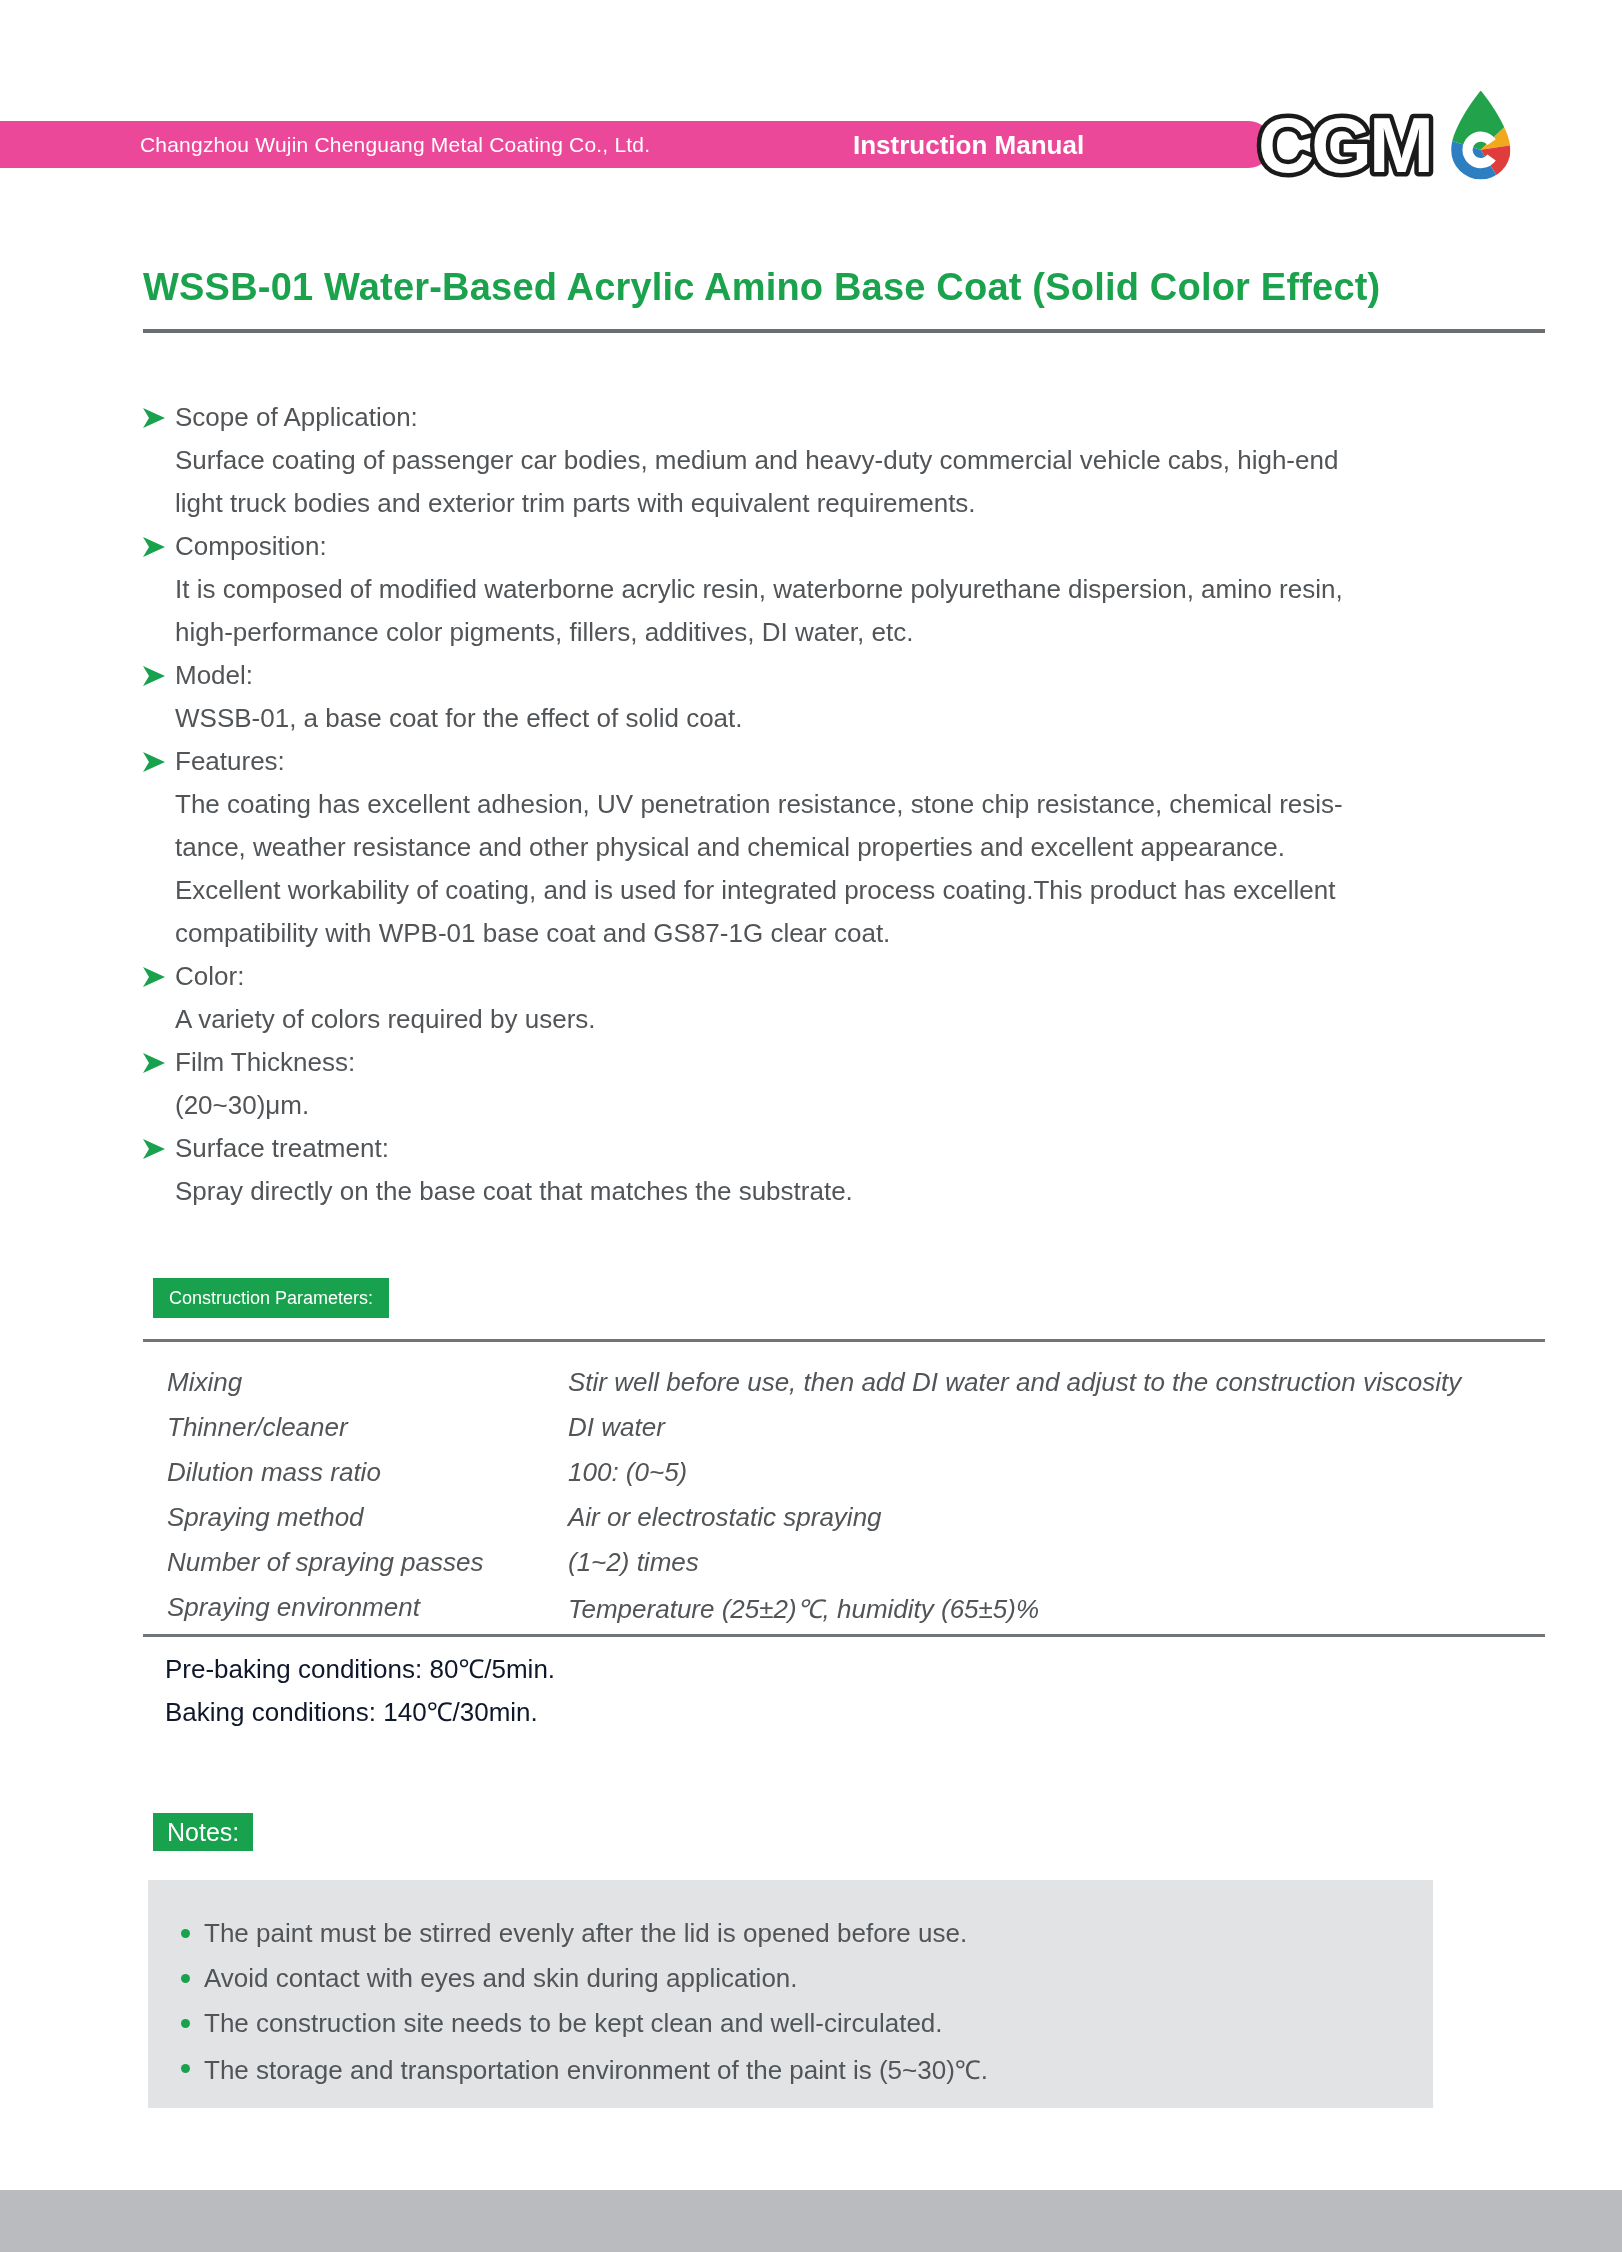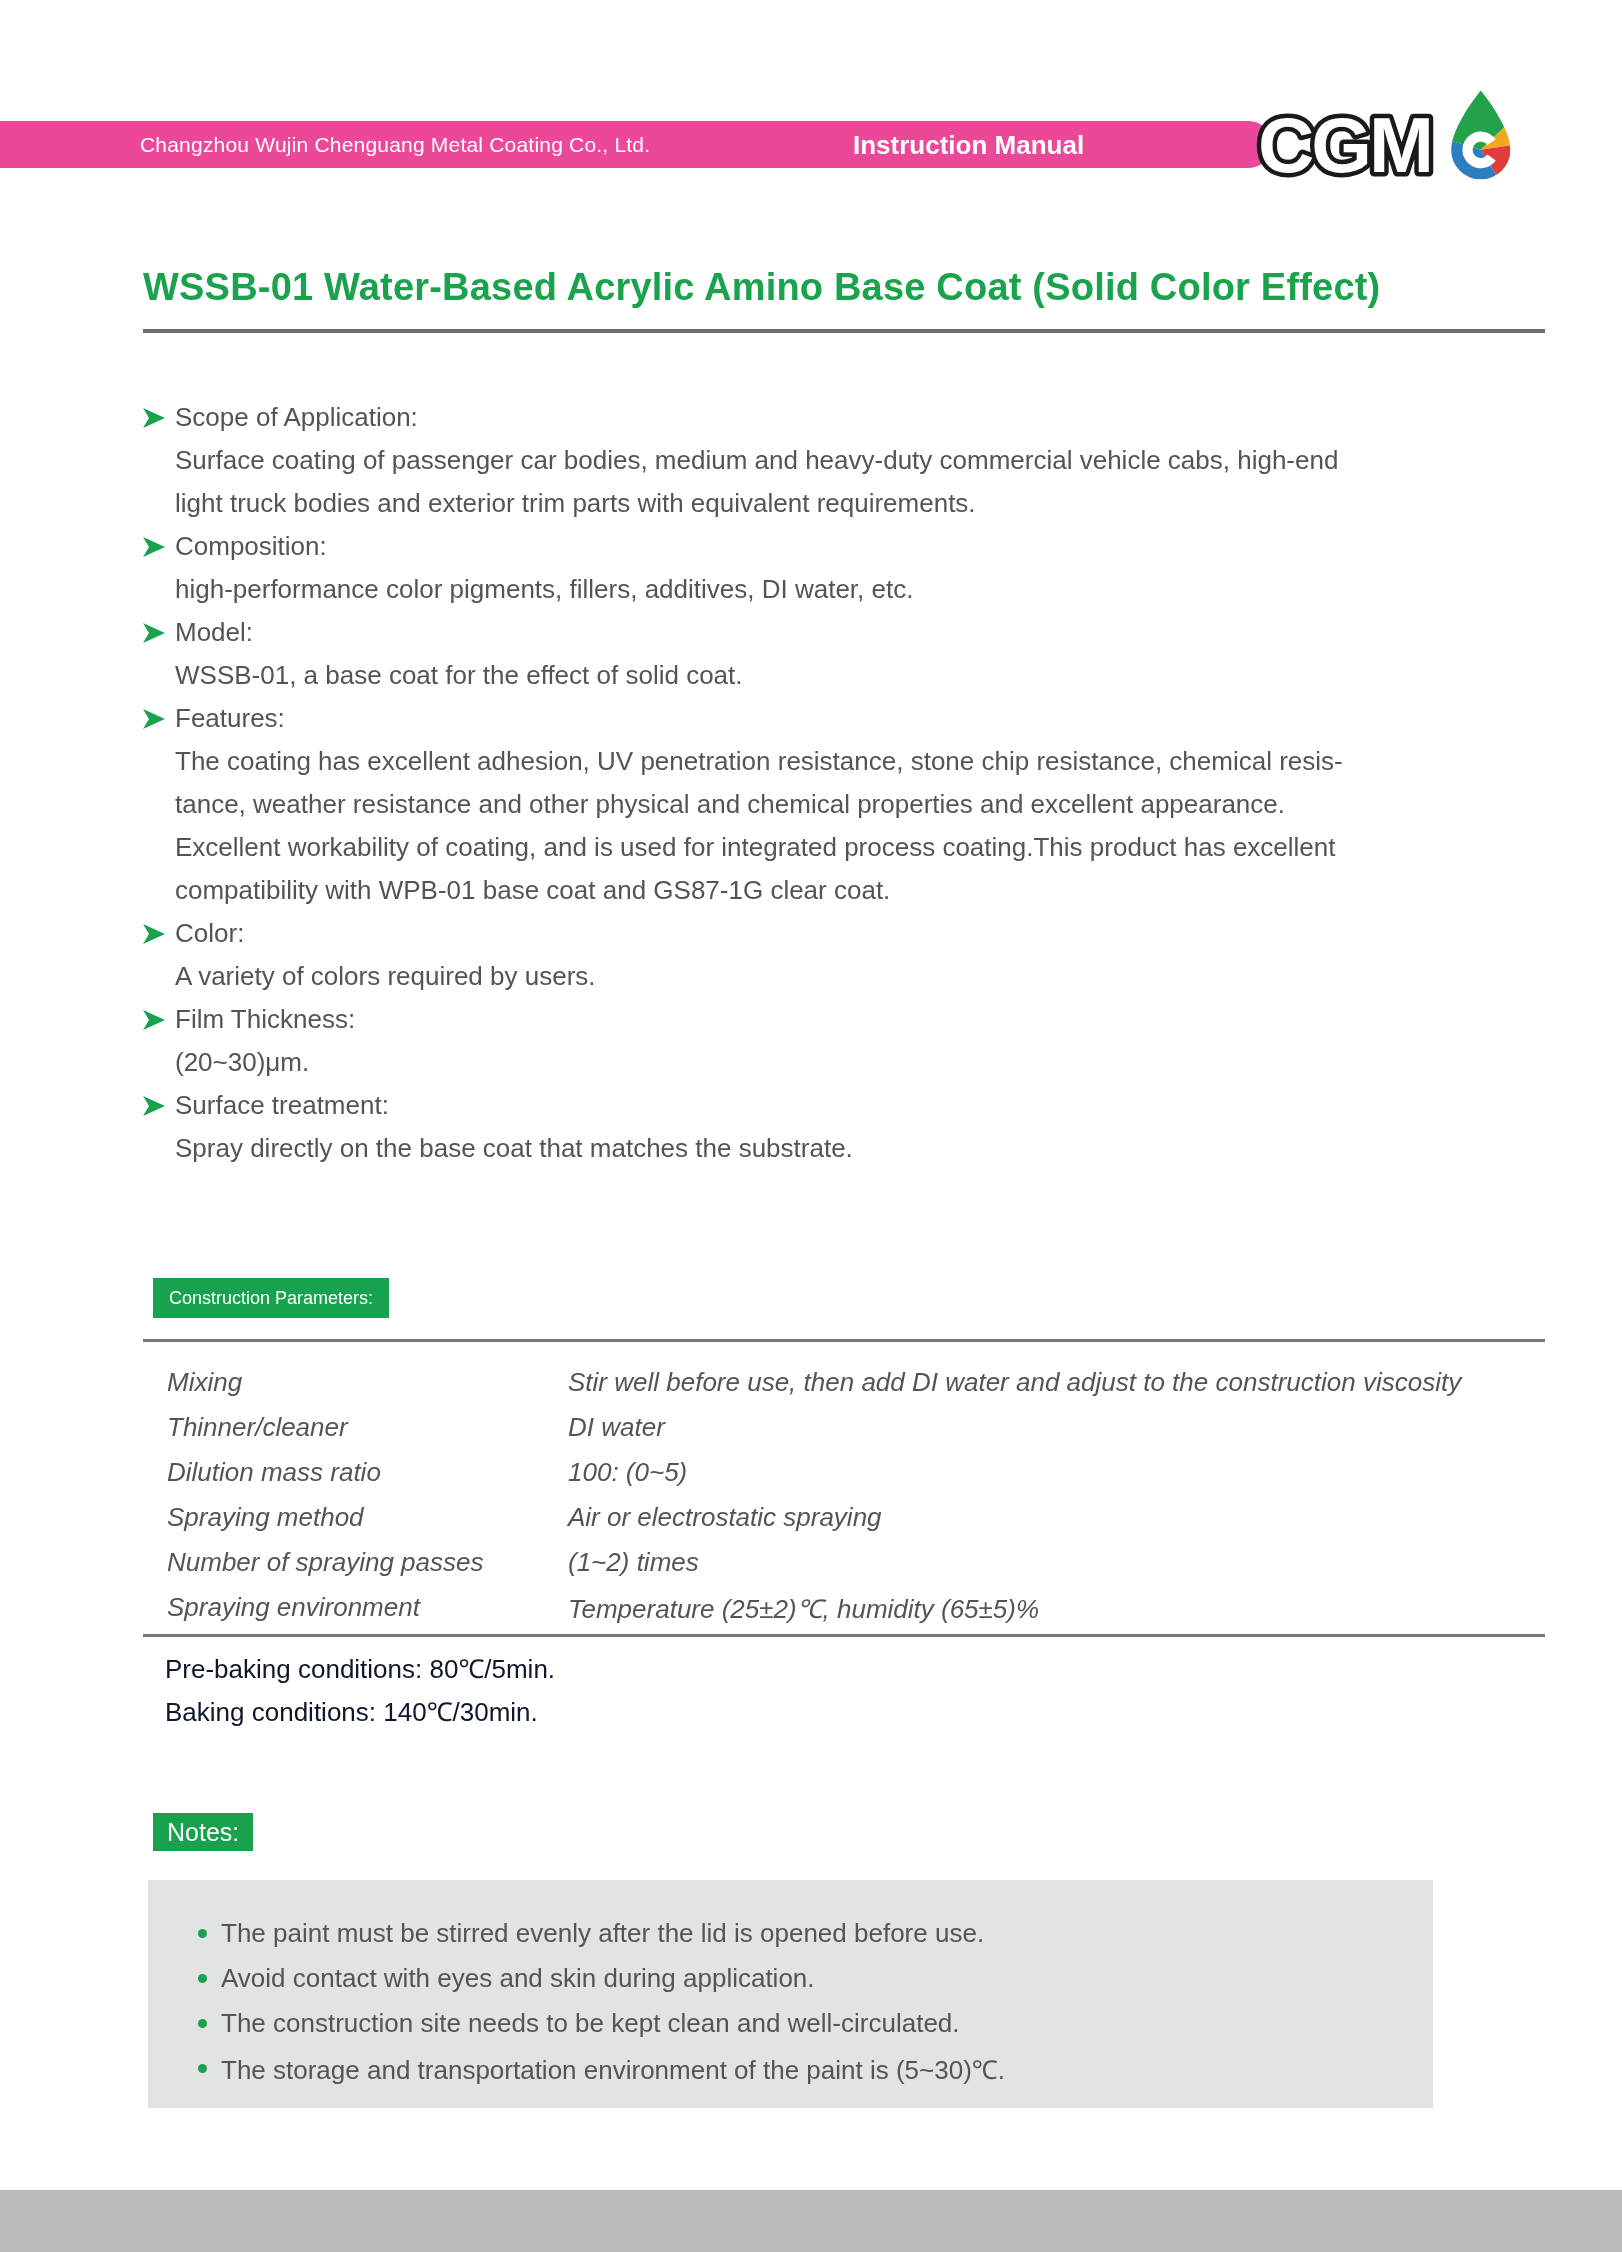--- a/index.html
+++ b/index.html
@@ -41,21 +41,21 @@
   .cp-value{flex:1;white-space:nowrap;}
   .cp-footer{position:absolute;left:165px;top:1648px;font-size:26px;
              color:#0f172a;line-height:43px;}
   .cp-footer div{white-space:nowrap;}
 
   
   .notes-box{position:absolute;left:153px;top:1813px;height:38px;background:#18a24e;
              color:#ffffff;font-size:25px;display:flex;align-items:center;
              padding:0 14px;white-space:nowrap;justify-content:center;}
   .notes-panel{position:absolute;left:148px;top:1880px;width:1285px;height:228px;
-               background:#e2e3e5;padding:31px 0 0 50px;box-sizing:border-box;}
+               background:#e2e3e5;padding:31px 0 0 33px;box-sizing:border-box;}
   .note-item{display:flex;height:45px;align-items:center;gap:14px;
              font-size:26px;color:#515558;white-space:nowrap;}
   .note-dot{width:9px;height:9px;border-radius:50%;background:#18a24e;flex:none;}
 
   
   .bottom-band{position:absolute;left:0;top:2190px;width:1622px;height:62px;background:#b9bbbe;}
 </style>
 </head>
 <body>
 
@@ -103,20 +103,21 @@
       <div class="sec-line">light truck bodies and exterior trim parts with equivalent requirements.</div>
     </div>
 
     <div class="sec">
       <div class="sec-head">
         <svg class="arrow-icon" viewBox="0 0 22 20">
             <polygon points="0,0 22,10 0,20 6,10" fill="#18a24e"></polygon>
           </svg>
         <span>Composition:</span>
       </div>
+      <div class="sec-line">It is composed of modified waterborne acrylic resin, waterborne polyurethane dispersion, amino resin,</div>
       <div class="sec-line">high-performance color pigments, fillers, additives, DI water, etc.</div>
     </div>
 
     <div class="sec">
       <div class="sec-head">
         <svg class="arrow-icon" viewBox="0 0 22 20">
             <polygon points="0,0 22,10 0,20 6,10" fill="#18a24e"></polygon>
           </svg>
         <span>Model:</span>
       </div>

